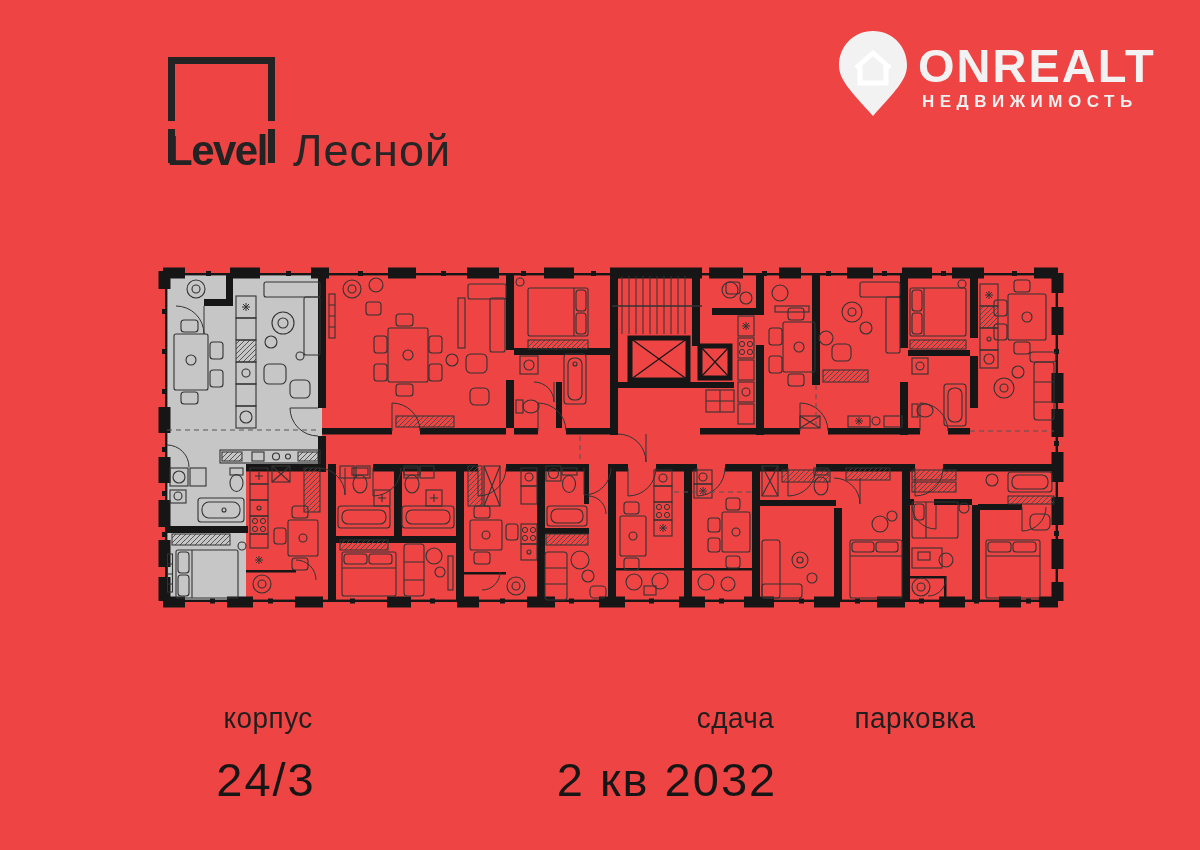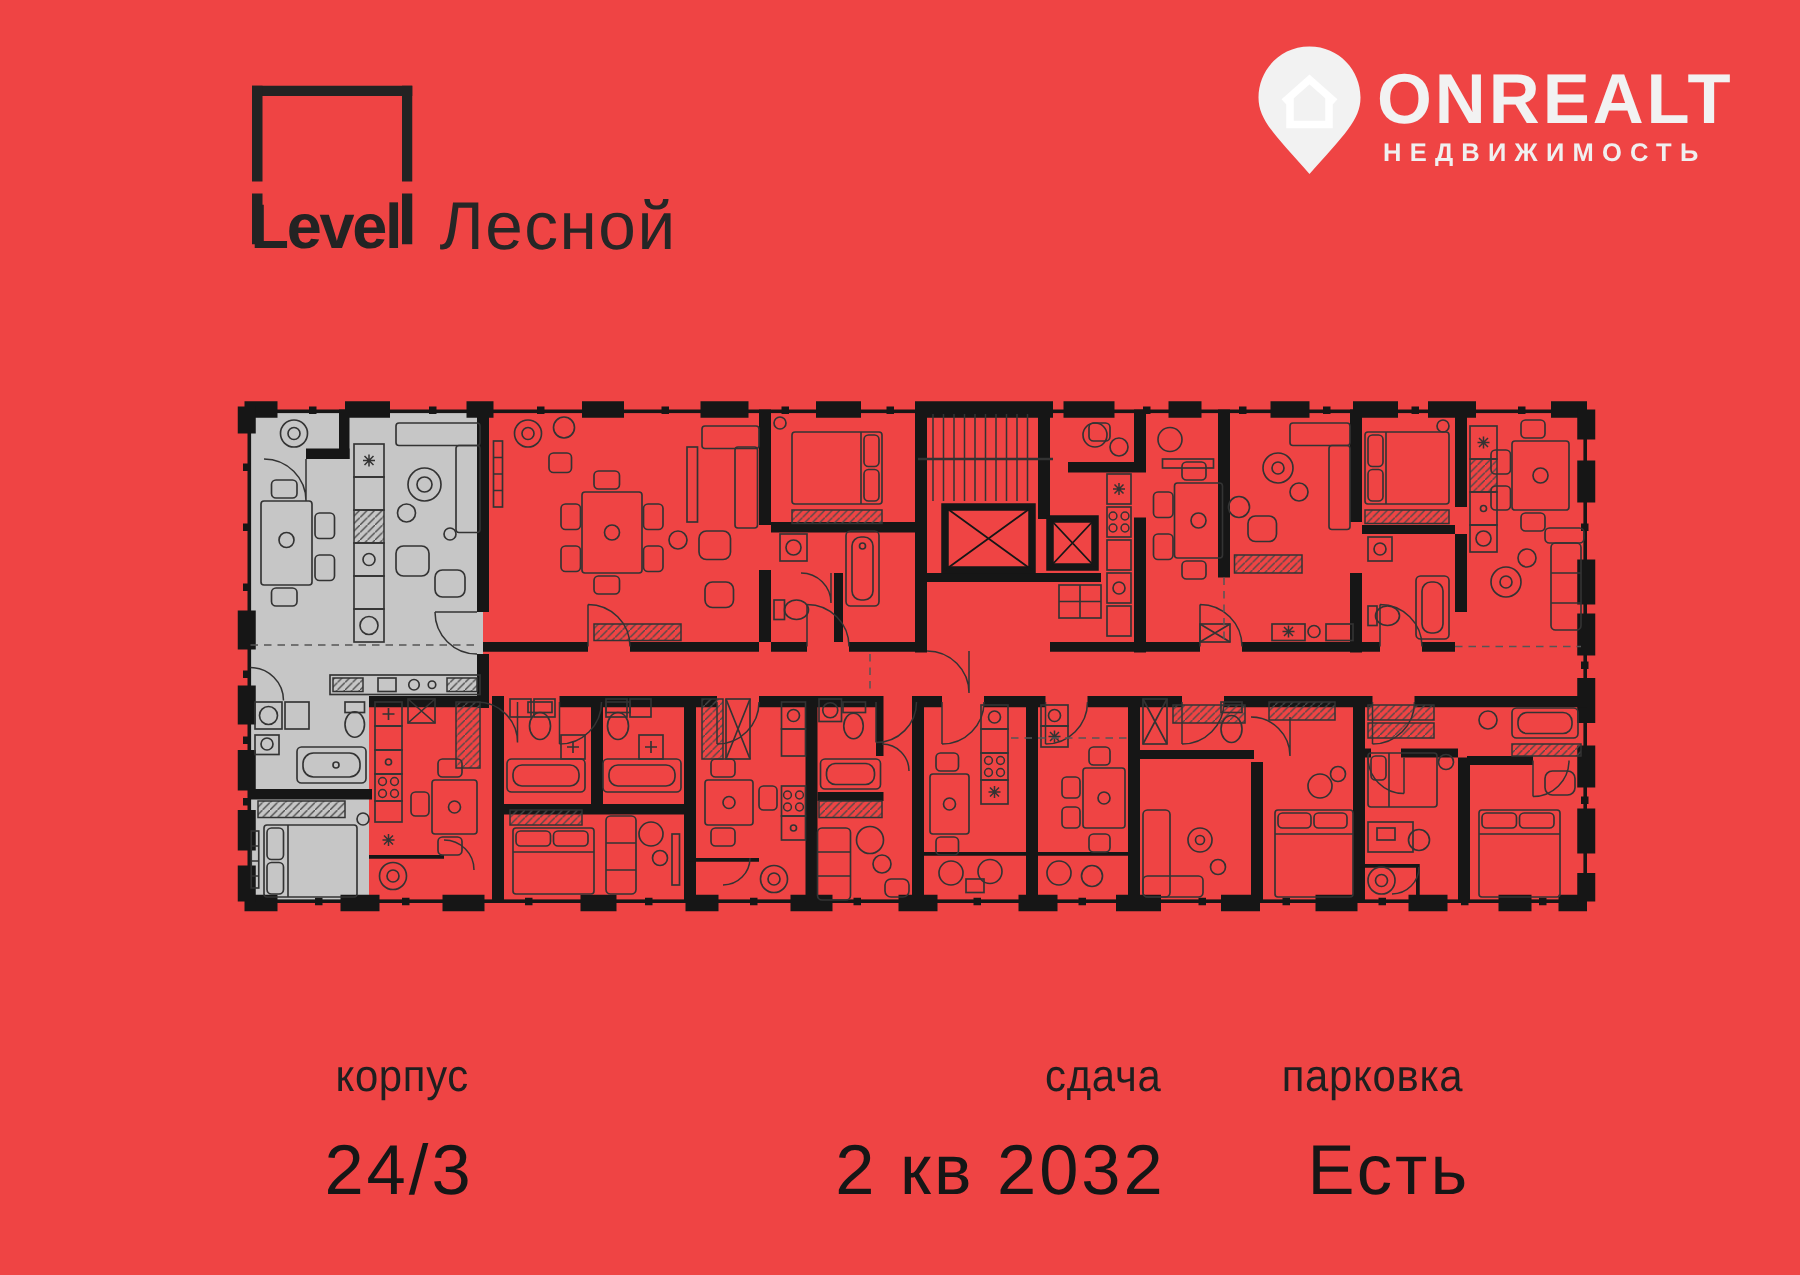--- a/index.html
+++ b/index.html
@@ -587,16 +587,15 @@
   <div class="stat s1">
     <span class="stat-label">корпус</span>
     <span class="stat-value">24/3</span>
   </div>
   <div class="stat s3">
     <span class="stat-label">сдача</span>
     <span class="stat-value">2 кв 2032</span>
   </div>
   <div class="stat s4">
     <span class="stat-label">парковка</span>
-    <span class="stat-value">Есть</span>
   </div>
 
 </div>
 
 </body></html>

